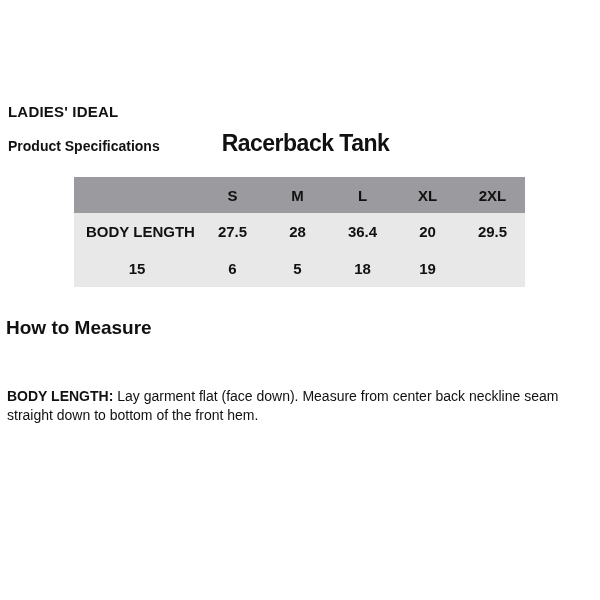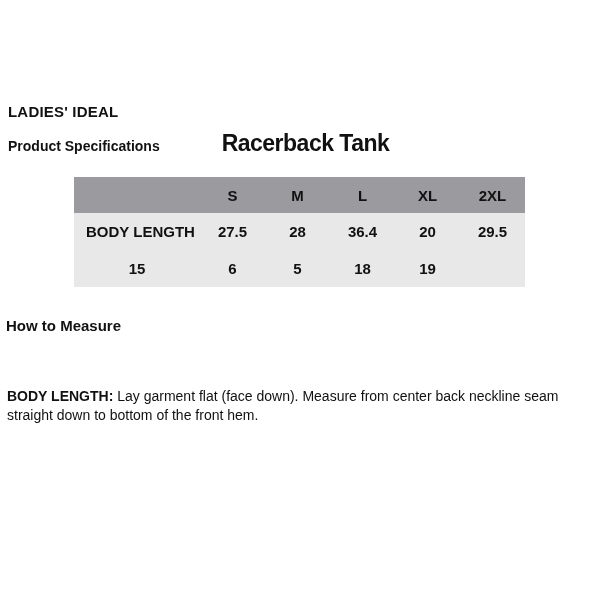--- a/index.html
+++ b/index.html
@@ -62,21 +62,21 @@
     font-weight: bold;
   }
   .t-cell.t-label {
     text-align: left;
     padding-left: 12px;
   }
   .howto-heading {
     position: absolute;
     left: 6px;
     top: 317px;
-    font-size: 15px;
+    font-size: 19px;
     font-weight: bold;
   }
   .measure-text {
     position: absolute;
     left: 7px;
     top: 355px;
     width: 592px;
     font-size: 14px;
     line-height: 19px;
     margin-top: 32px;

